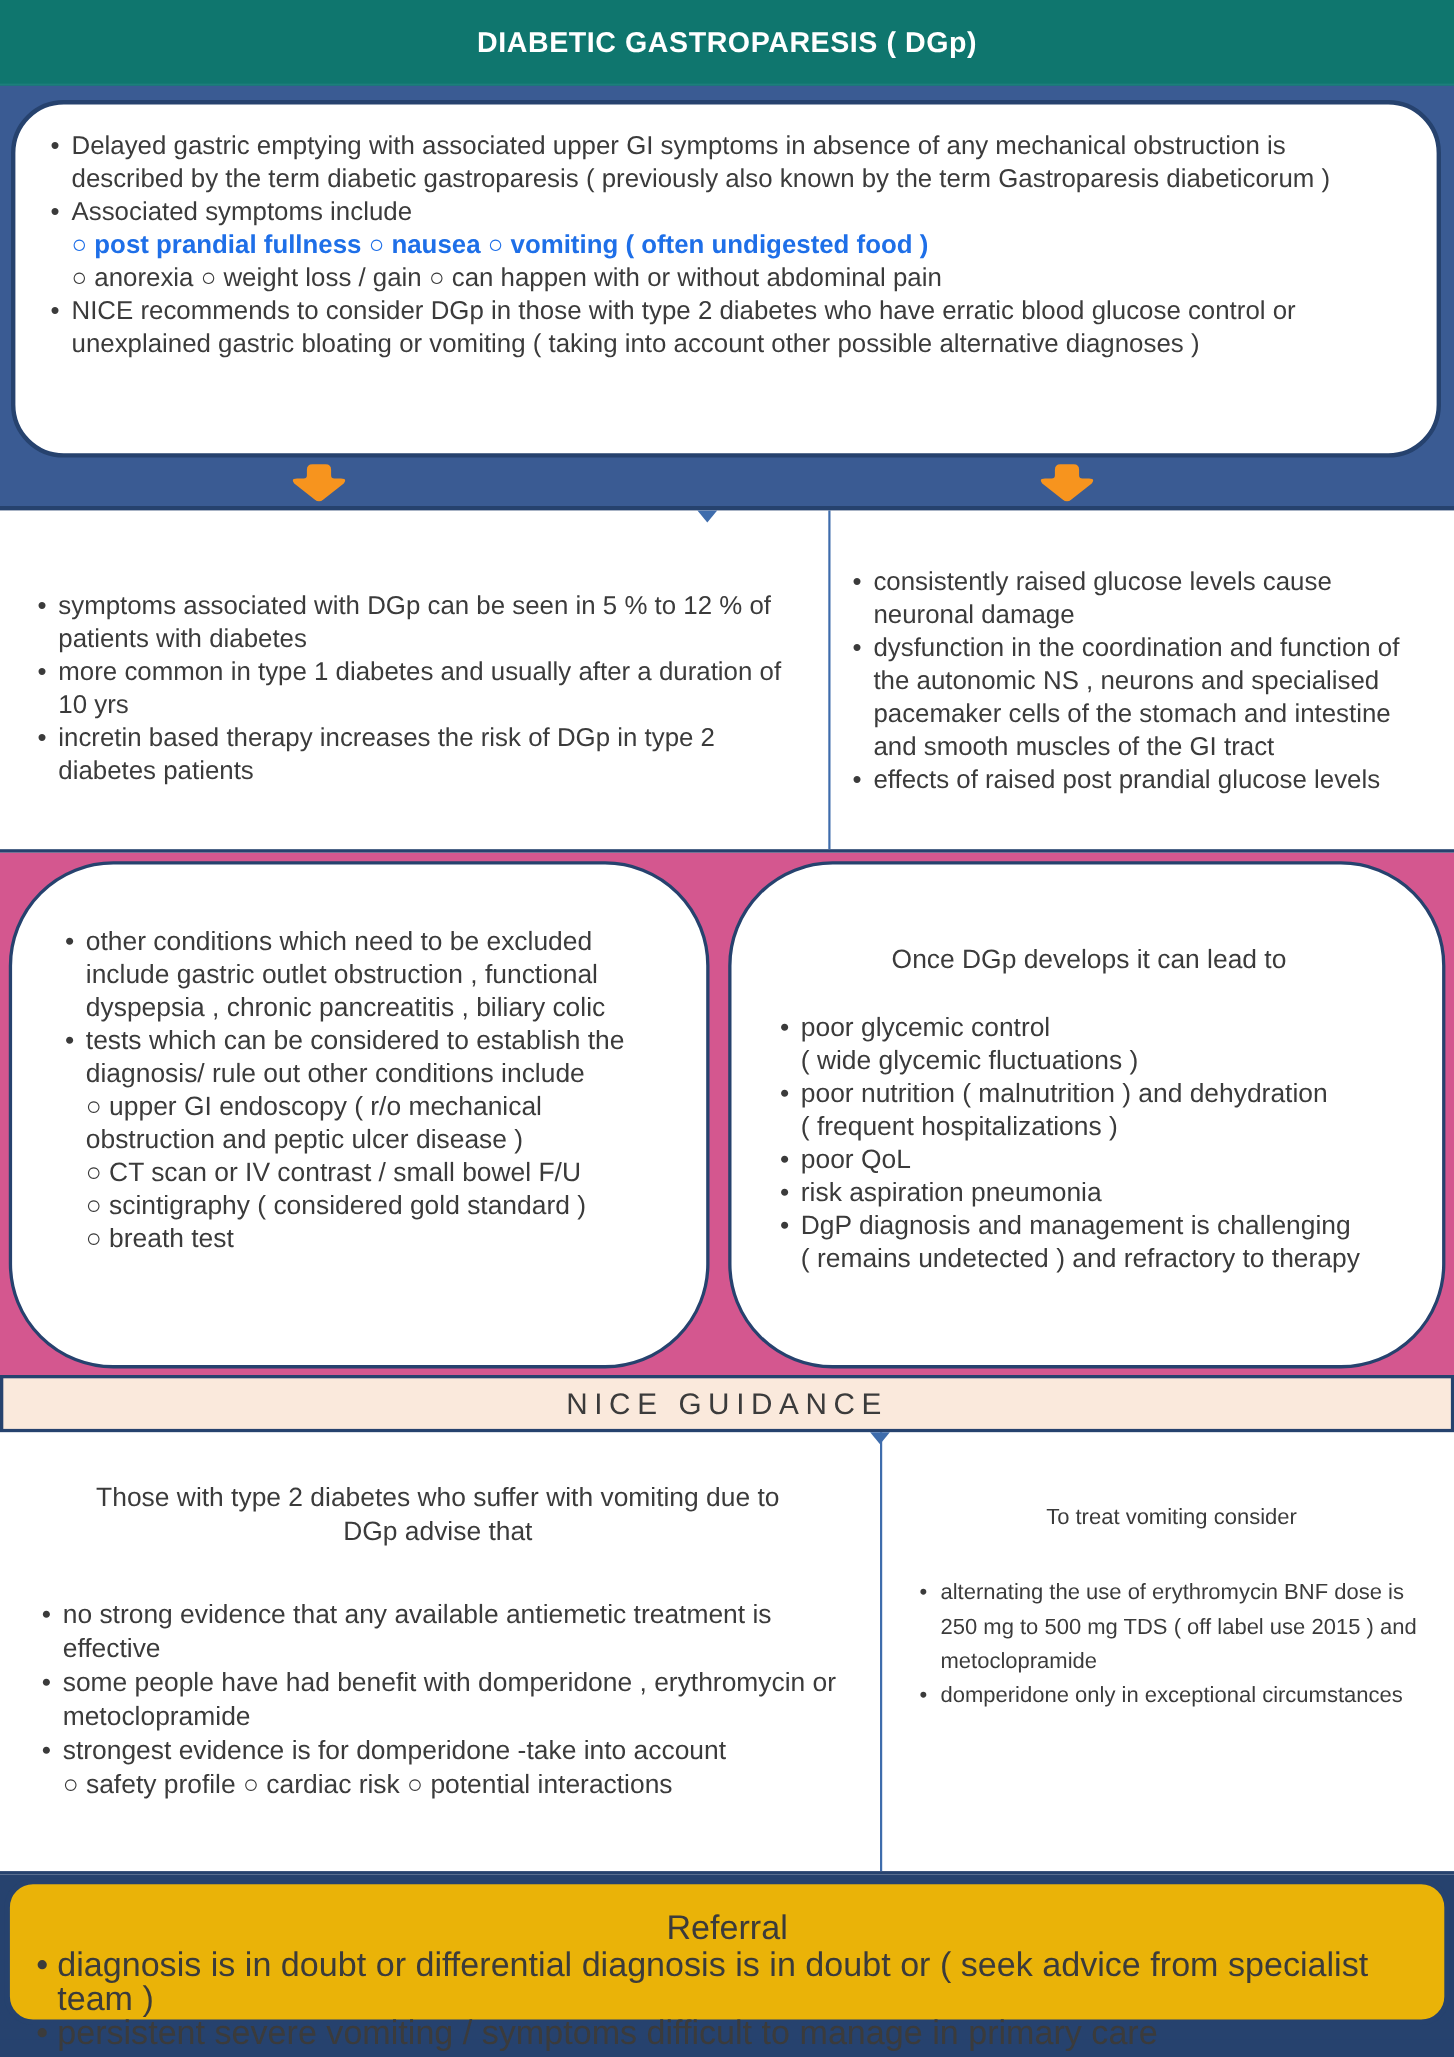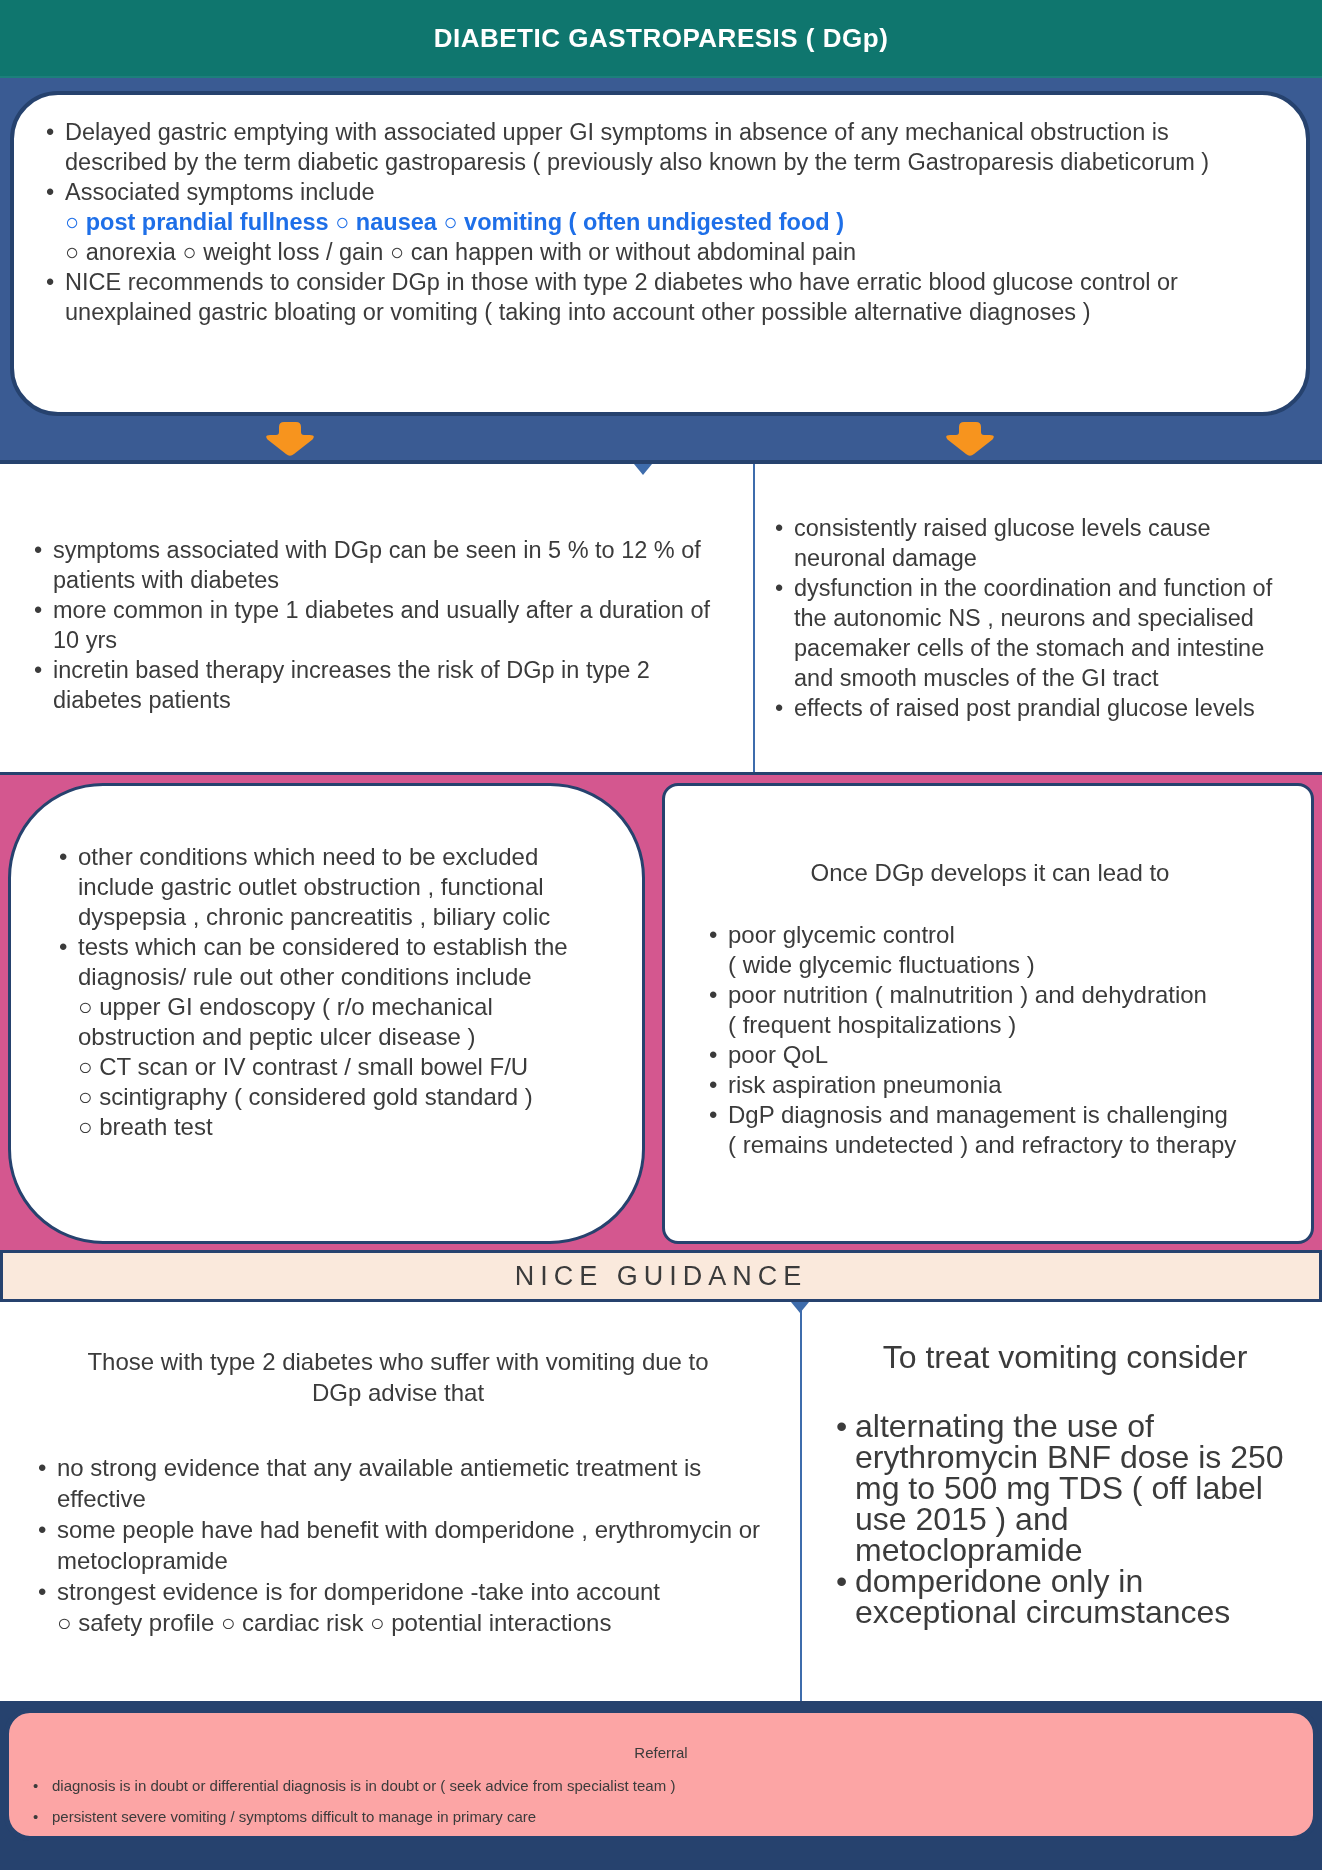--- a/index.html
+++ b/index.html
@@ -57,44 +57,44 @@
                justify-content:center; padding:0 18px 0 16px; font-size:23.5px; line-height:30px; }
   .top-cols .tri { left:634px; }
 
   
   .pink-section {
     height:475px; background:#D4578F;
     display:flex; gap:17px; padding:8px 8px 6px 8px; box-sizing:border-box;
   }
   .round-box { background:#ffffff; border:3px solid #26426E; border-radius:95px; box-sizing:border-box; }
   .box-differential { width:637px; padding:56px 26px 0 44px; font-size:24px; line-height:30px; }
-  .box-complications { flex:1; padding:72px 22px 0 40px; font-size:24px; line-height:30px;border-radius:16px; }
+  .box-complications { flex:1; padding:72px 22px 0 40px; font-size:24px; line-height:30px; }
   .box-title { text-align:center; }
   .box-complications .box-title { margin-bottom:32px; padding-right:14px; }
 
   
   .nice-bar {
     height:52px; background:#FAE9DC; border:3px solid #26426E; box-sizing:border-box;
     display:flex; align-items:center; justify-content:center;
     font-size:27px; letter-spacing:6px; color:#3B3B3B;
   }
 
   
   .bottom-cols { height:402px; border-bottom:3px solid #26426E; }
   .col-advice { width:800px; padding:44px 38px 0 34px; font-size:24px; line-height:31px; }
   .col-advice .box-title { max-width:650px; margin:0 auto 44px; }
-  .col-treat { flex:1; border-left:2px solid #3E6CAC; padding:40px 24px 0 30px; font-size:32px; line-height:31px; }
+  .col-treat { flex:1; border-left:2px solid #3E6CAC; padding:62px 24px 0 30px; font-size:20px; line-height:31px; }
   .col-treat .box-title { margin-bottom:38px; }
   .bottom-cols .tri { left:791px; }
 
   
   .referral-section { height:150px; background:#26426E; padding:4px 4px 13px 4px; box-sizing:border-box; }
   .referral-box {
-    height:100%; background:#fca5a5; border:5px solid #26426E; border-radius:26px;
-    box-sizing:border-box; padding:24px 20px 0 20px; font-size:15px; line-height:31px;
+    height:100%; background:#eab308; border:5px solid #26426E; border-radius:26px;
+    box-sizing:border-box; padding:24px 20px 0 20px; font-size:31px; line-height:31px;
   }
   .referral-box .box-title { margin-bottom:2px; }
 </style>
 </head>
 <body>
 
 <div class="page">
 
   <header class="teal-bar">
     <h1>DIABETIC GASTROPARESIS ( DGp)</h1>

